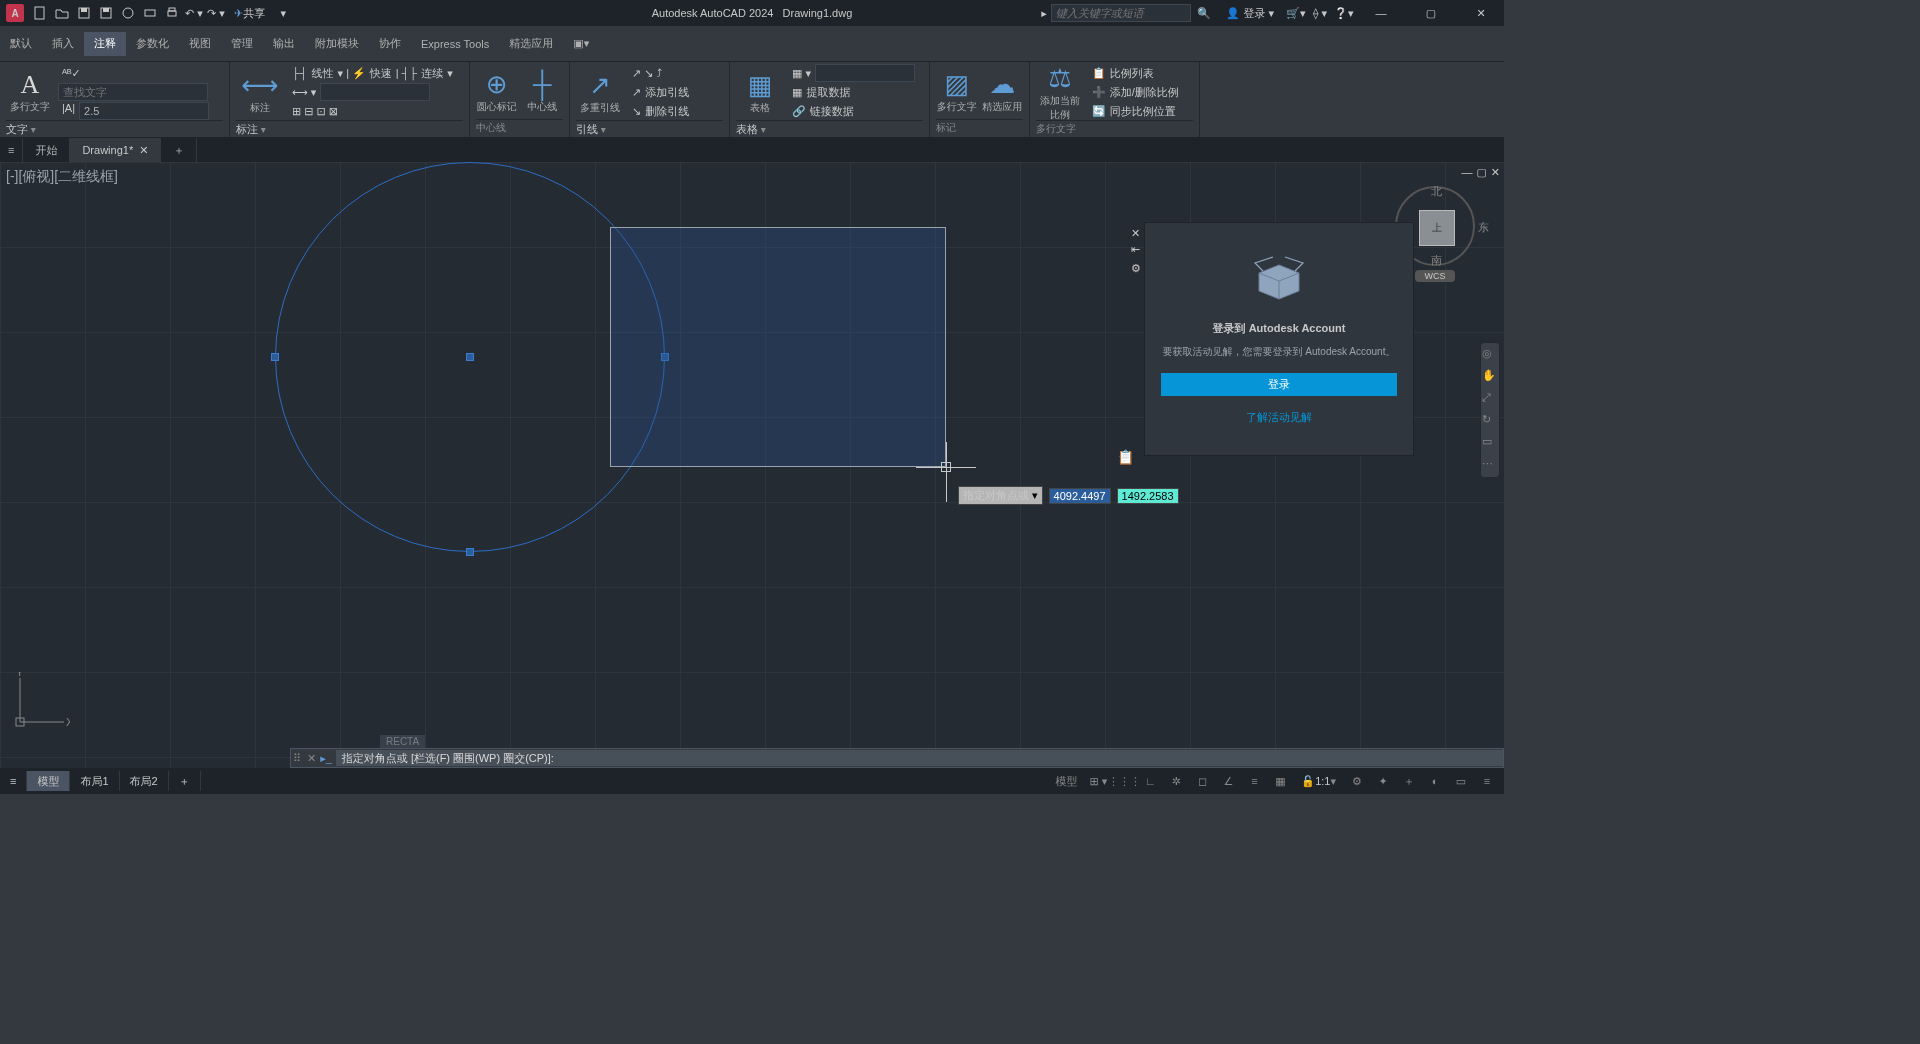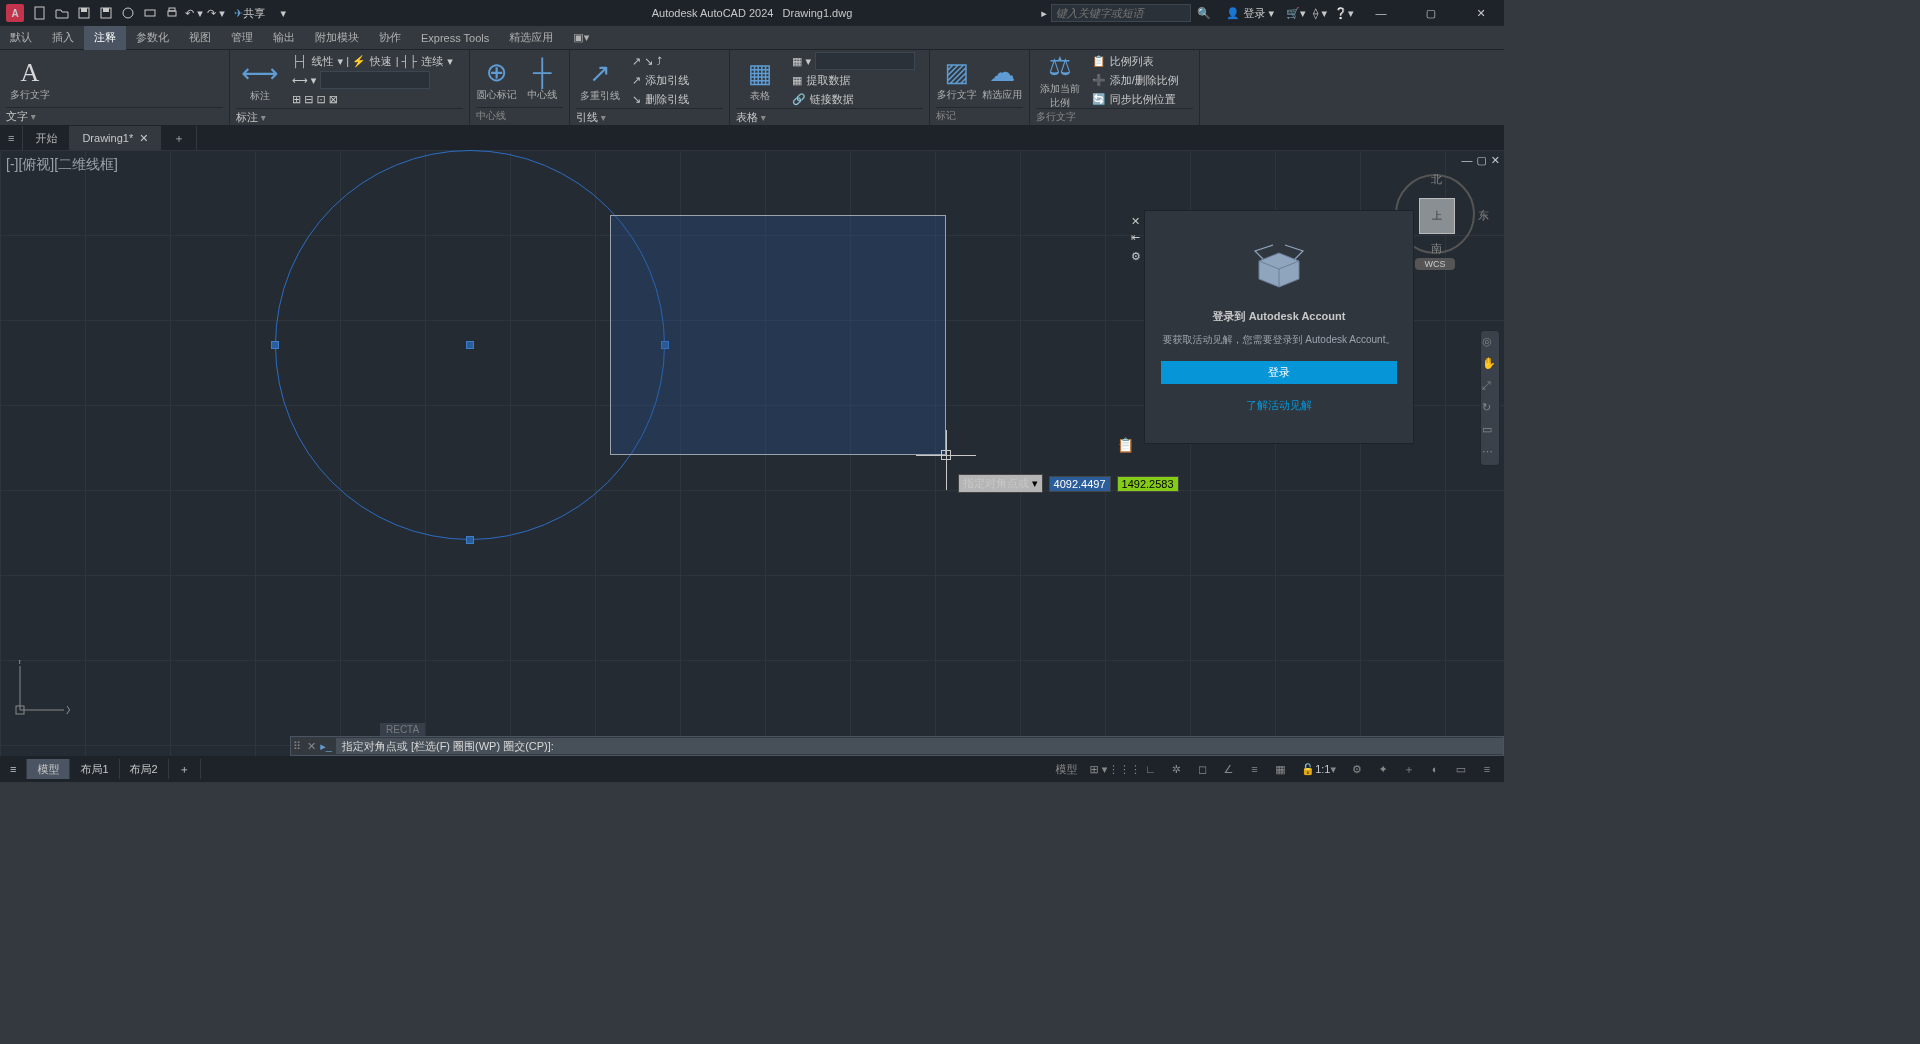--- a/index.html
+++ b/index.html
@@ -6,21 +6,21 @@
 body{background:#33393f;width:1504px;height:824px;overflow:hidden}
 .titlebar{height:26px;background:#1e2329;display:flex;align-items:center;position:relative}
 .app-icon{width:18px;height:18px;background:#c2344c;border-radius:2px;margin:0 6px;display:flex;align-items:center;justify-content:center;font-weight:bold;font-size:10px}
 .qat{display:flex;gap:2px;align-items:center}
 .qat-btn{width:20px;height:20px;display:flex;align-items:center;justify-content:center;cursor:pointer}
 .title-center{position:absolute;left:50%;transform:translateX(-50%);color:#888}
 .title-right{margin-left:auto;display:flex;align-items:center;gap:4px}
 .search-box{background:#2a3138;border:1px solid #3d4752;height:18px;width:140px;padding:0 4px;color:#6b7580;font-style:italic}
 .login-btn{padding:2px 8px;cursor:pointer}
 .win-ctrl{width:46px;height:26px;display:flex;align-items:center;justify-content:center;cursor:pointer}
-.menubar{height:24px;background:#33393f;display:flex;align-items:center;border-bottom:1px solid #1e2329}
+.menubar{height:36px;background:#33393f;display:flex;align-items:center;border-bottom:1px solid #1e2329}
 .menu-item{padding:0 10px;height:24px;display:flex;align-items:center;cursor:pointer;color:#b0b0b0}
 .menu-item.active{background:#4a5462;color:#fff}
 .ribbon{height:76px;background:#33393f;display:flex;border-bottom:1px solid #1e2329}
 .ribbon-panel{border-right:1px solid #23282d;display:flex;flex-direction:column;padding:2px 6px}
 .panel-body{flex:1;display:flex;align-items:center;gap:4px}
 .panel-label{height:16px;text-align:left;font-size:10px;color:#8a8a8a;border-top:1px solid #23282d;padding-top:1px}
 .big-btn{display:flex;flex-direction:column;align-items:center;justify-content:center;width:48px;height:54px;cursor:pointer}
 .big-btn .ico{font-size:26px;color:#5e9cd3}
 .big-btn .lbl{font-size:10px;color:#b0b0b0;text-align:center}
 .small-row{display:flex;flex-direction:column;gap:1px}
@@ -32,21 +32,21 @@
 .ftab .close{margin-left:6px;cursor:pointer}
 .canvas-area{position:relative;height:606px;background:#252b32;overflow:hidden}
 .grid-bg{position:absolute;inset:0;background-image:linear-gradient(#2e353d 1px,transparent 1px),linear-gradient(90deg,#2e353d 1px,transparent 1px);background-size:85px 85px}
 .viewport-label{position:absolute;top:6px;left:6px;color:#9aa3ad;font-size:14px}
 .circle-obj{position:absolute;border:1px solid #2b6dc4;border-radius:50%}
 .grip{position:absolute;width:8px;height:8px;background:#2a5d9a;border:1px solid #3b7ecf}
 .sel-rect{position:absolute;background:rgba(40,80,140,0.35);border:1px solid #9aa3ad}
 .pick-box{position:absolute;width:10px;height:10px;border:1px solid #c8c8c8}
 .dyn-input{position:absolute;display:flex;gap:6px;align-items:center}
 .dyn-label{background:#b5b5b5;color:#000;padding:1px 4px;border:1px solid #444}
-.dyn-val{background:#84cc16;color:#000;padding:1px 4px;border:1px solid #444;min-width:60px;text-align:center}
+.dyn-val{background:#5eead4;color:#000;padding:1px 4px;border:1px solid #444;min-width:60px;text-align:center}
 .dyn-val.sel{background:#2a5d9a;color:#fff}
 .viewcube{position:absolute;top:24px;right:24px;width:90px;height:100px}
 .vc-ring{width:80px;height:80px;border:2px solid #555;border-radius:50%;position:relative;margin:0 auto}
 .vc-face{position:absolute;top:22px;left:22px;width:36px;height:36px;background:#8a8f94;border:1px solid #bbb;display:flex;align-items:center;justify-content:center;color:#333;font-size:10px}
 .vc-dir{position:absolute;font-size:11px;color:#888}
 .wcs{margin-top:4px;text-align:center;background:#555;border-radius:4px;padding:1px 8px;font-size:9px;width:40px;margin-left:auto;margin-right:auto}
 .nav-strip{position:absolute;top:180px;right:4px;width:20px;background:#3a414a;border:1px solid #23282d;border-radius:4px;padding:4px 0;display:flex;flex-direction:column;gap:6px;align-items:center}
 .nav-strip .nb{width:16px;height:16px;cursor:pointer;color:#888}
 .side-panel{position:absolute;top:60px;right:90px;width:270px;background:#2f363e;border:1px solid #1e2329}
 .sp-close{position:absolute;top:4px;left:-14px;cursor:pointer;font-size:11px}
@@ -150,20 +150,30 @@
   <div class="menu-item">▣▾</div>
 </div>
 
 <div class="ribbon">
   <div class="ribbon-panel" style="width:230px">
     <div class="panel-body">
       <div class="big-btn">
           <span class="ico" style="font-family:serif;color:#d8d8d8">A</span>
           <span class="lbl">多行文字</span>
         </div>
+      <div class="small-row" style="flex:1">
+        <div class="small-btn">
+            <span>ᴬᴮ✓</span>
+          </div>
+        <input class="input-field" style="width: 150px;" placeholder="查找文字">
+        <div style="display:flex">
+            <span style="padding:0 4px">|A|</span>
+            <input class="input-field" style="width: 130px;" value="2.5">
+          </div>
+      </div>
     </div>
     <div class="panel-label"><span>文字</span> ▾</div>
   </div>
   <div class="ribbon-panel" style="width:240px">
     <div class="panel-body">
       <div class="big-btn">
           <span class="ico">⟷</span>
           <span class="lbl">标注</span>
         </div>
       <div class="small-row">

